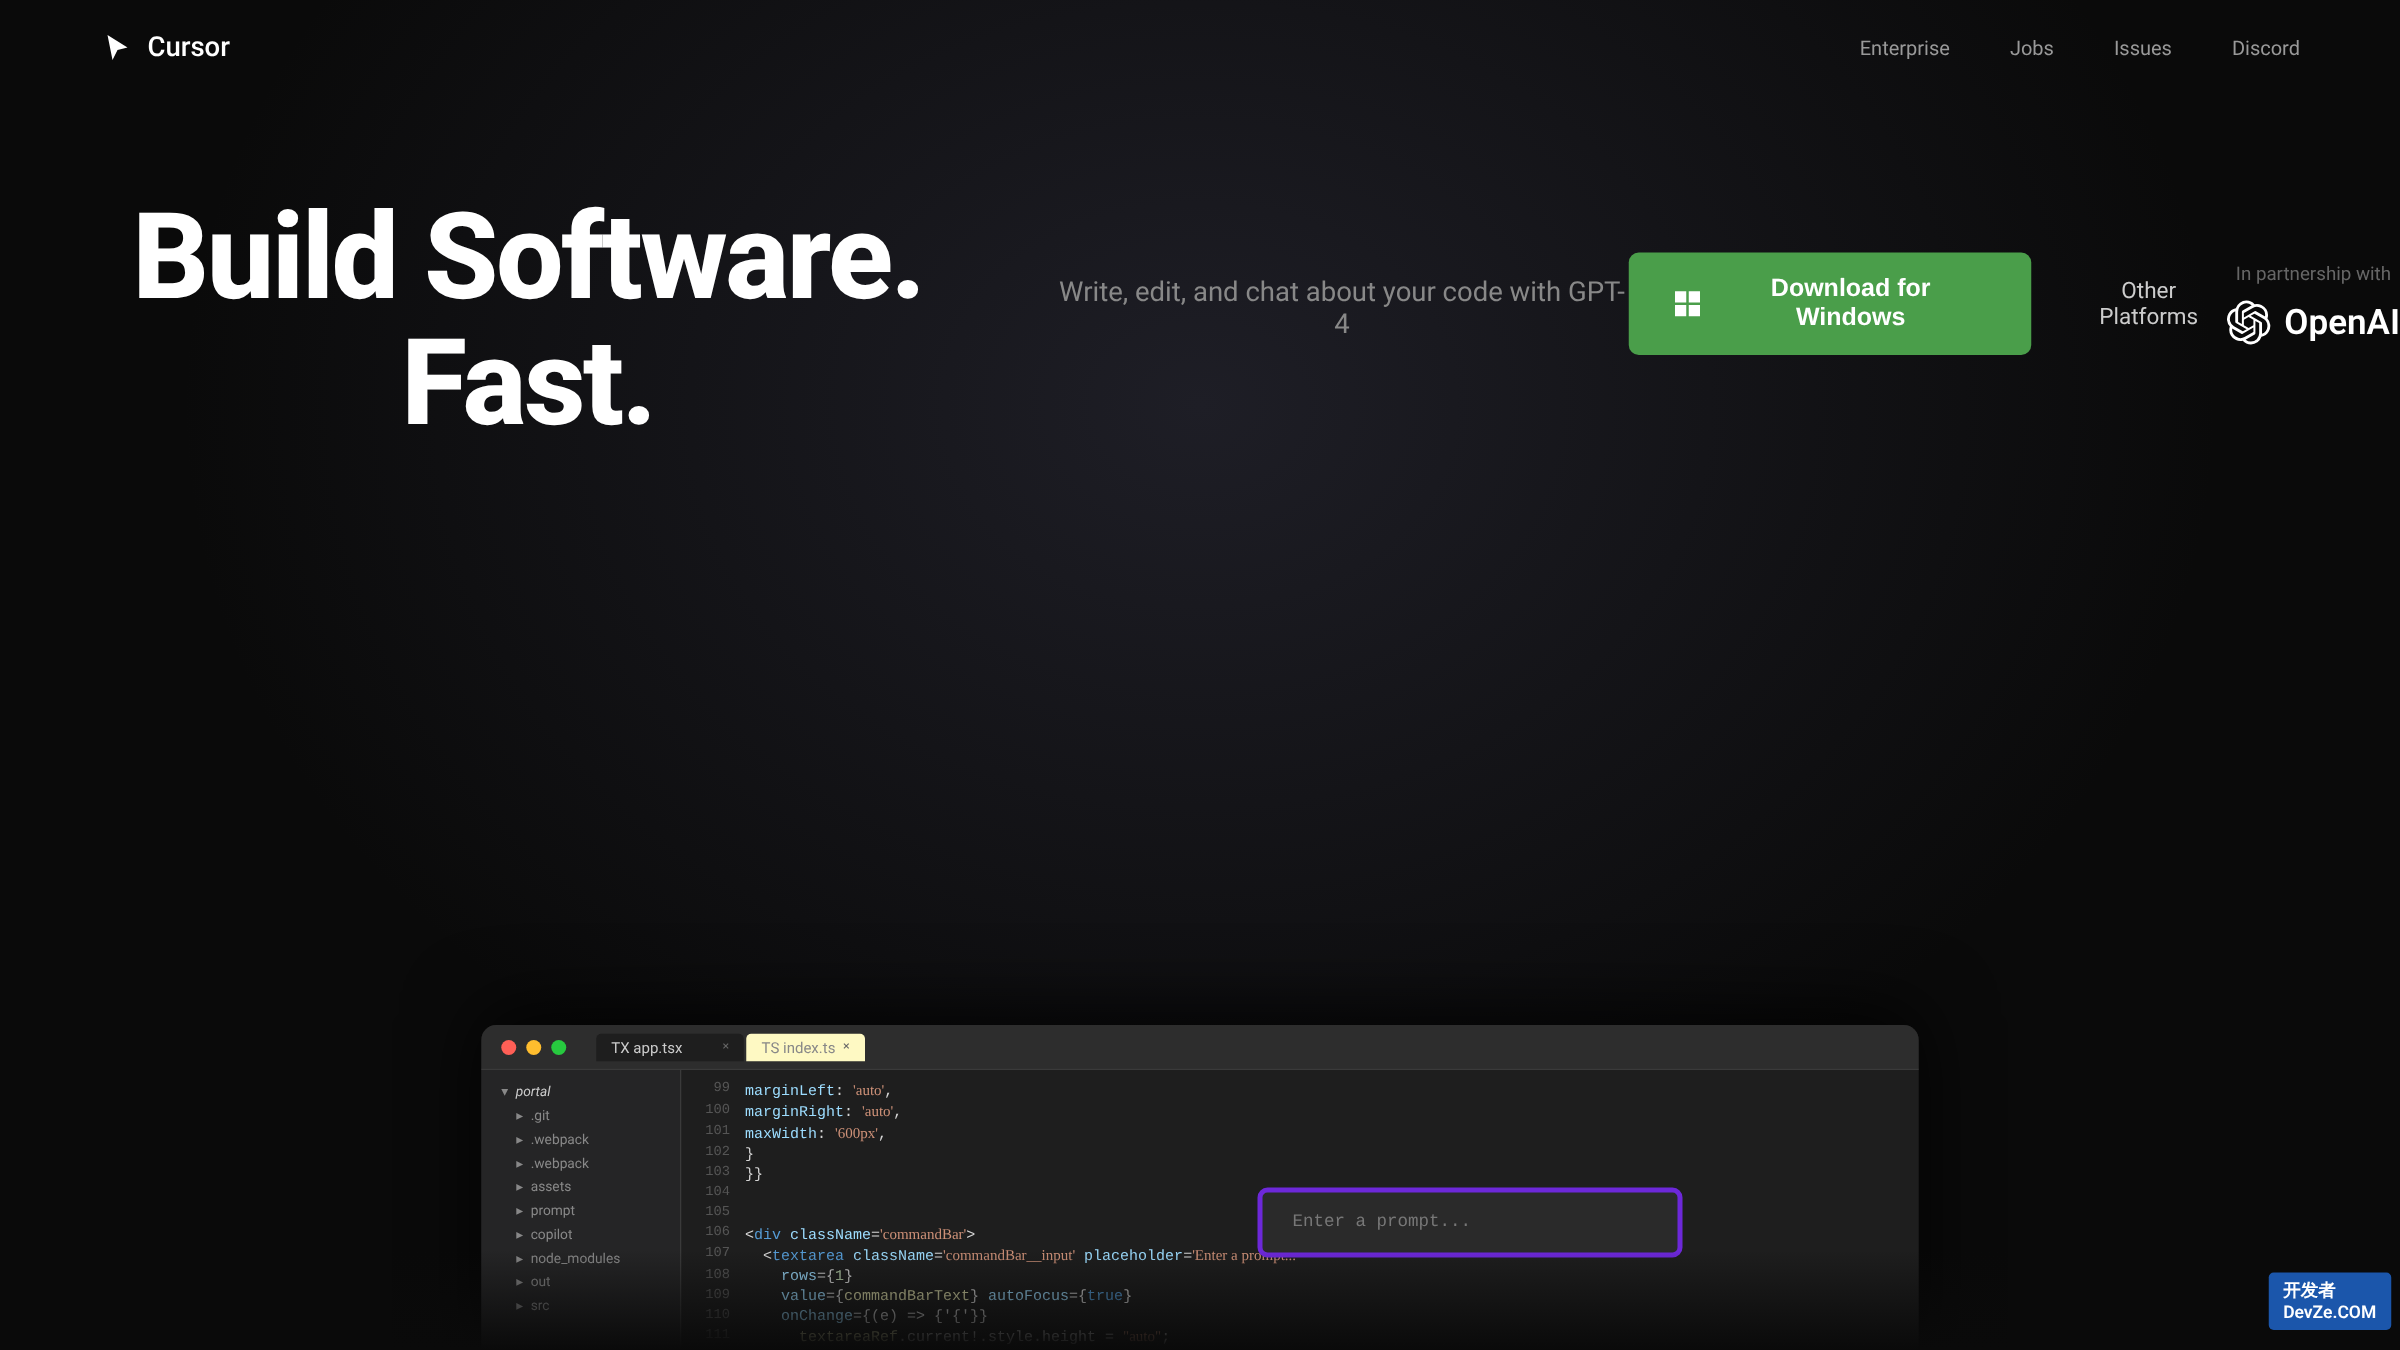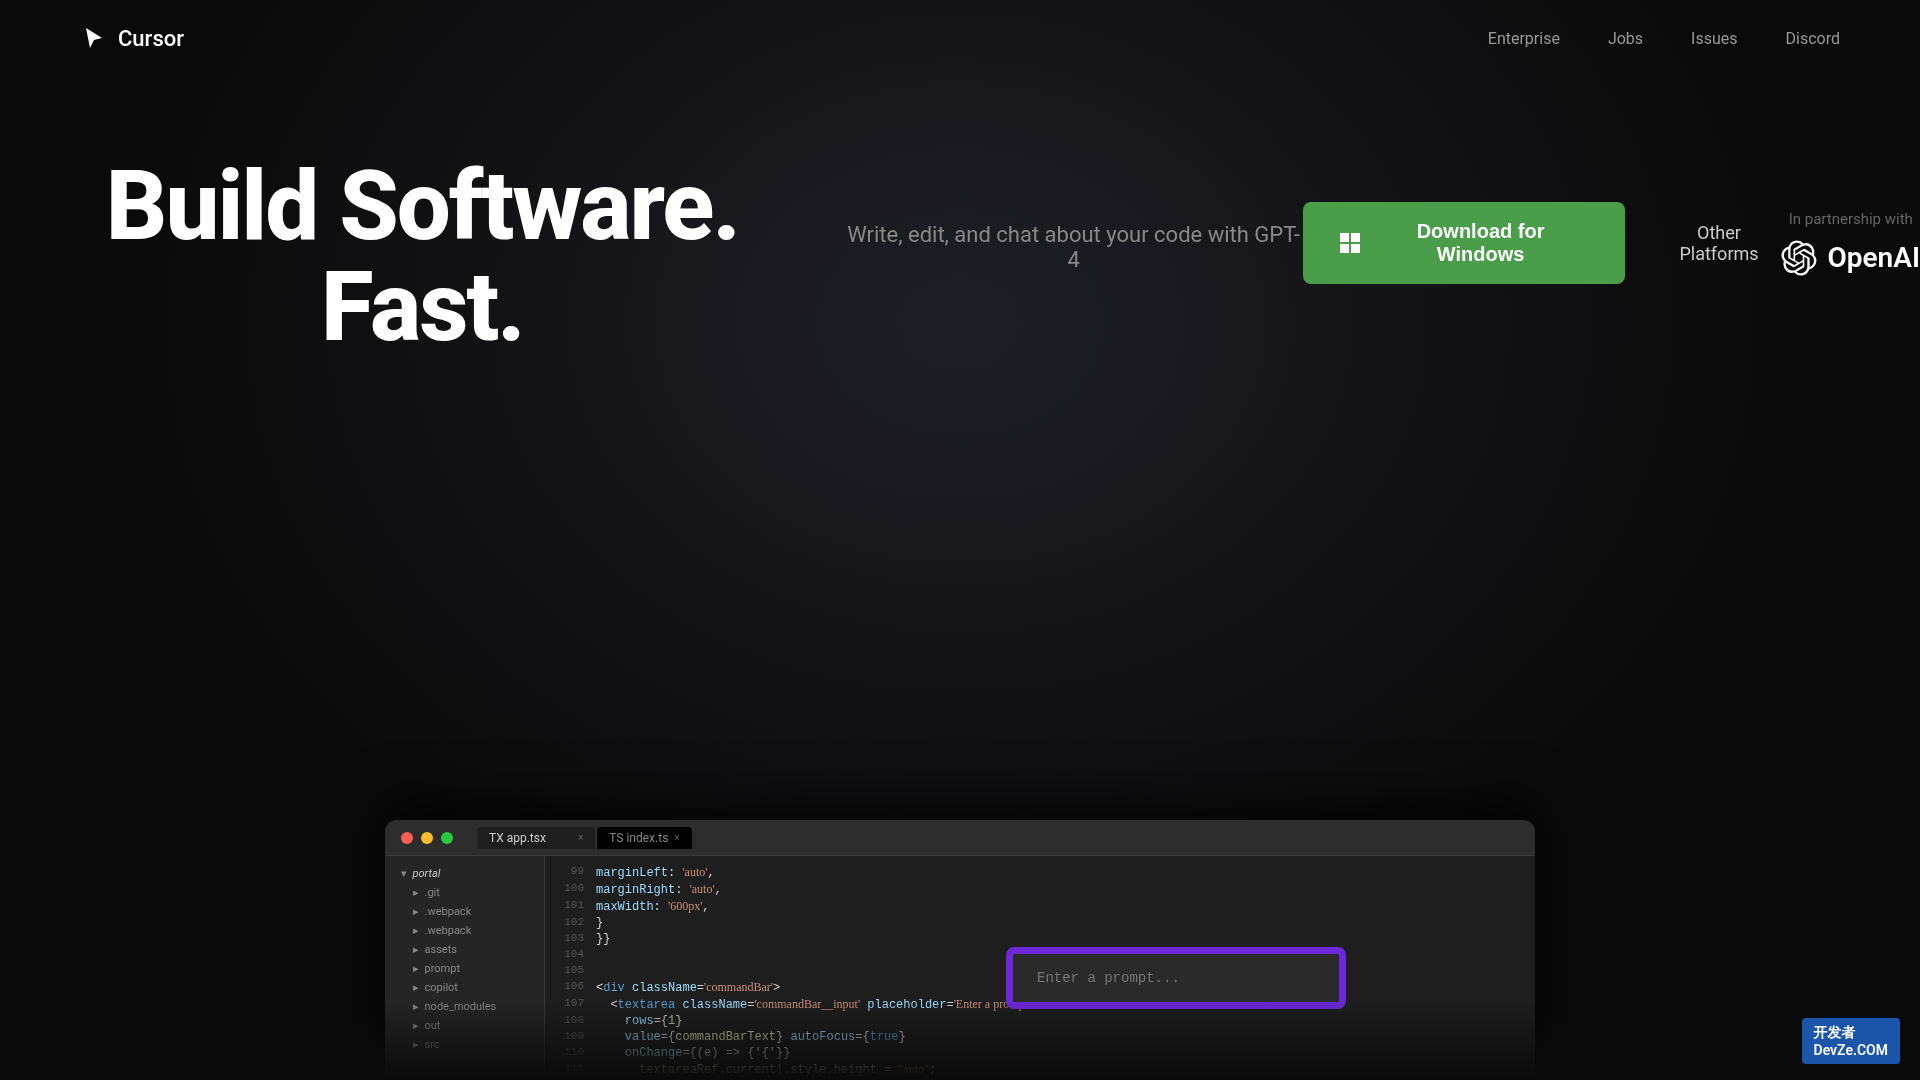--- a/index.html
+++ b/index.html
@@ -199,21 +199,21 @@
       display: flex;
       align-items: center;
       gap: 2px;
       margin-left: 16px;
     }
 
     .editor-tab {
       padding: 4px 12px;
       font-size: 12px;
       color: #888;
-      background: #000000;
+      background: #fef9c3;
       border-radius: 4px 4px 0 0;
       display: flex;
       align-items: center;
       gap: 6px;
     }
 
     .editor-tab.active {
       color: #ccc;
       background: #1e1e1e;
       gap: 32px;
@@ -280,21 +280,21 @@
       flex: 1;
     }
 
     
     .prompt-overlay {
       position: absolute;
       top: 50%;
       left: 50%;
       transform: translate(-10%, -50%);
       background: #2a2a2a;
-      border: 7px solid #6d28d9;
+      border: 4px solid #6d28d9;
       border-radius: 8px;
       padding: 16px 24px;
       width: 340px;
       font-size: 14px;
       color: #999;
     }
 
     .kw { color: #569cd6; }
     .fn { color: #dcdcaa; }
     .str { color: #ce9178; font-family: Liberation Serif, serif; }
@@ -309,21 +309,21 @@
       right: 0;
       height: 80px;
       background: linear-gradient(to bottom, transparent, #0a0a0a);
       pointer-events: none;
     }
 
     
     .watermark {
       position: absolute;
       bottom: 16px;
-      right: 20px;
+      right: 7px;
       background: rgba(30, 100, 200, 0.85);
       color: #fff;
       font-size: 14px;
       padding: 6px 12px;
       border-radius: 4px;
       font-weight: 600;
       z-index: 100;
     }
   </style>
 </head>

